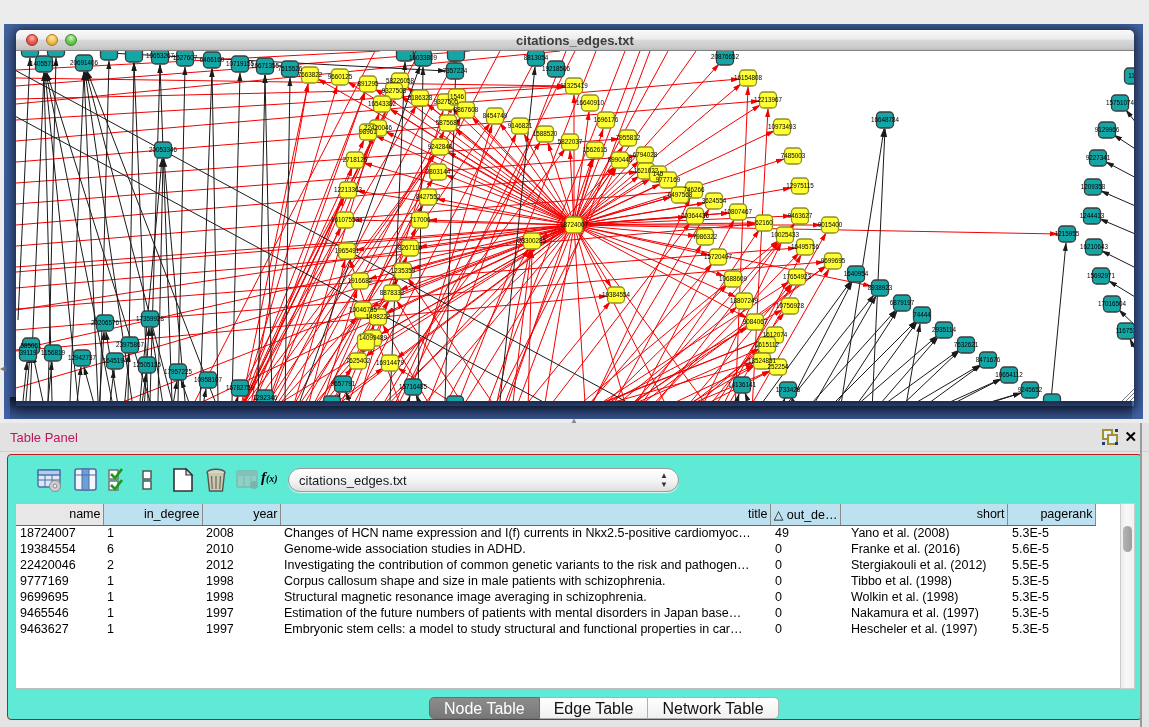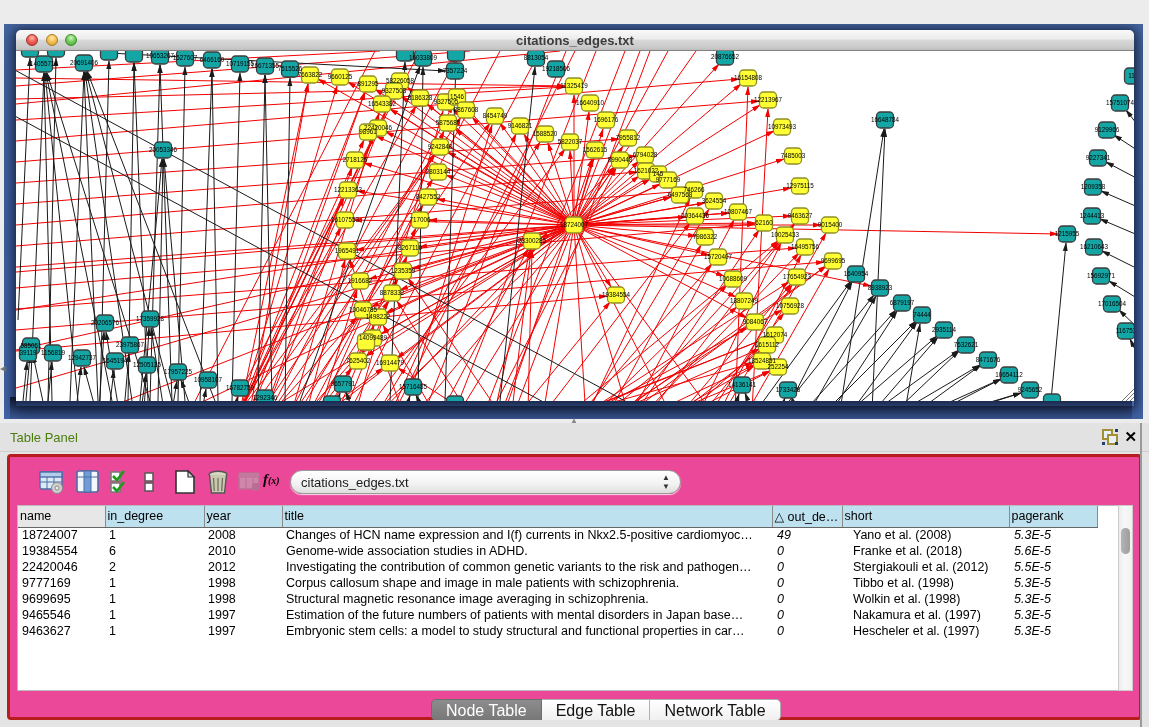--- a/index.html
+++ b/index.html
@@ -24,48 +24,48 @@
 .tl { position:absolute; top:4px; width:12px; height:12px; border-radius:50%; }
 #tl1 { left:10px; background:radial-gradient(circle at 50% 30%, #ffb9b2 0%, #ee6156 45%, #c33a30 100%); border:1px solid #a52f26;}
 #tl2 { left:30px; background:radial-gradient(circle at 50% 30%, #ffe9b0 0%, #f5c357 45%, #cf9230 100%); border:1px solid #ad7b1f;}
 #tl3 { left:49px; background:radial-gradient(circle at 50% 30%, #d2f5c3 0%, #74cd5e 45%, #46a32f 100%); border:1px solid #3d8f28;}
 #graph { position:absolute; left:0; top:21px; width:1118px; height:350px; background:#fff; overflow:hidden; }
 
 
 #tp { position:absolute; left:0; top:403px; width:1149px; height:324px; background:#e4e4e4; }
 #tp-head { position:absolute; left:0; top:0; width:100%; height:29px; background:#e2e2e2;
    border-bottom:1px solid #cfcfcf; }
-#tp-head .t { position:absolute; left:10px; top:7px; font-size:13px; color:#4d7c0f;text-align:center; }
-#tp-body { position:absolute; left:7px; top:31px; width:1135px; height:266px; background:#ec4899;
-   border:3px solid #b91c1c; border-radius:4px; }
+#tp-head .t { position:absolute; left:10px; top:7px; font-size:13px; color:#be185d;text-align:center; }
+#tp-body { position:absolute; left:7px; top:31px; width:1135px; height:266px; background:#5eead4;
+   border:1px solid #b91c1c; border-radius:4px; }
 
 
 #toolbar { position:absolute; left:10px; top:10px; height:30px; width:1100px; }
 .tbi { position:absolute; top:2px; }
 #combo { position:absolute; left:270px; top:3px; width:391px; height:24px; border:1px solid #9a9a9a; border-radius:12px;
   background:linear-gradient(180deg,#ffffff 0%,#f2f2f2 60%,#dedede 100%); box-shadow:0 1px 1px rgba(255,255,255,.8); }
 #combo .txt { position:absolute; left:10px; top:4px; font-size:13px; color:#1a1a1a; }
 #combo .arr { position:absolute; right:10px; top:2px; font-size:8px; color:#333; line-height:9px; text-align:center; }
 
 
 #tablewrap { position:absolute; left:7px; top:48px; width:1114px; height:186px; background:#fff; overflow:hidden; border:1px solid #bbb; border-right:none;}
 table#dt { border-collapse:collapse; table-layout:fixed; width:1079px; font-size:12.5px; color:#000; }
 #dt th { height:21px; background:#bee1f0; border-right:1px solid #8a8a8a; border-bottom:1px solid #666;
-   font-weight:normal; font-size:12.5px; text-align:left; padding:0 2px; overflow:hidden; white-space:nowrap; }
+   font-weight:normal; font-size:12.5px; text-align:right; padding:0 2px; overflow:hidden; white-space:nowrap; }
 #dt th.sel { background:#e7e7e7; }
 #dt td { height:16px; padding:0 0 0 4px; overflow:hidden; white-space:nowrap; }
 #dt col.w-name { width:87px; }
 #dt col.w-ind  { width:99px; }
 #dt col.w-year { width:78px; }
 #dt col.w-title{ width:490px; }
 #dt col.w-out  { width:70px; }
 #dt col.w-short{ width:167px; }
 #dt col.w-pr   { width:88px; }
 #dt td.c-short { padding-left:11px; }
-#dt td.c-out, #dt td.c-pr { padding-left:5px;font-style:italic; }
+#dt td.c-out, #dt td.c-pr { padding-left:5px; }
 #vsb { position:absolute; right:6px; top:48px; width:15px; height:186px; background:linear-gradient(90deg,#ececec,#f8f8f8 40%,#f2f2f2); border:1px solid #ccc; }
 #vsb .thumb { position:absolute; left:2px; top:22px; width:9px; height:26px; background:linear-gradient(90deg,#b4b4b4,#9d9d9d); border-radius:5px; }
 
 
 #tabs { position:absolute; left:421px; top:242px; height:22px; display:flex; }
 .tab { height:22px; line-height:21px; font-size:16px; padding:0 14px; background:linear-gradient(180deg,#ffffff,#f0f0f0);
   border:1px solid #b0b0b0; border-left:none; color:#111; }
 .tab.first { border-radius:5px 0 0 5px; border-left:1px solid #b0b0b0; }
 .tab.last { border-radius:0 5px 5px 0; }
 .tab.sel { background:linear-gradient(180deg,#8c8c8c,#787878); color:#fff; border-color:#6d6d6d; }
@@ -775,37 +775,37 @@
                 <td class="c-out">49</td>
                 <td class="c-short">Yano et al. (2008)</td>
                 <td class="c-pr">5.3E-5</td>
               </tr>
 <tr>
                 <td class="c-name">19384554</td>
                 <td class="c-ind">6</td>
                 <td class="c-year">2010</td>
                 <td class="c-title">Genome-wide association studies in ADHD.</td>
                 <td class="c-out">0</td>
-                <td class="c-short">Franke et al. (2018)</td>
+                <td class="c-short">Franke et al. (2016)</td>
                 <td class="c-pr">5.6E-5</td>
               </tr>
 <tr>
                 <td class="c-name">22420046</td>
                 <td class="c-ind">2</td>
                 <td class="c-year">2012</td>
                 <td class="c-title">Investigating the contribution of common genetic variants to the risk and pathogen…</td>
                 <td class="c-out">0</td>
                 <td class="c-short">Stergiakouli et al. (2012)</td>
                 <td class="c-pr">5.5E-5</td>
               </tr>
 <tr>
                 <td class="c-name">9777169</td>
                 <td class="c-ind">1</td>
                 <td class="c-year">1998</td>
-                <td class="c-title">Corpus callosum shape and image in male patients with schizophrenia.</td>
+                <td class="c-title">Corpus callosum shape and size in male patients with schizophrenia.</td>
                 <td class="c-out">0</td>
                 <td class="c-short">Tibbo et al. (1998)</td>
                 <td class="c-pr">5.3E-5</td>
               </tr>
 <tr>
                 <td class="c-name">9699695</td>
                 <td class="c-ind">1</td>
                 <td class="c-year">1998</td>
                 <td class="c-title">Structural magnetic resonance image averaging in schizophrenia.</td>
                 <td class="c-out">0</td>

